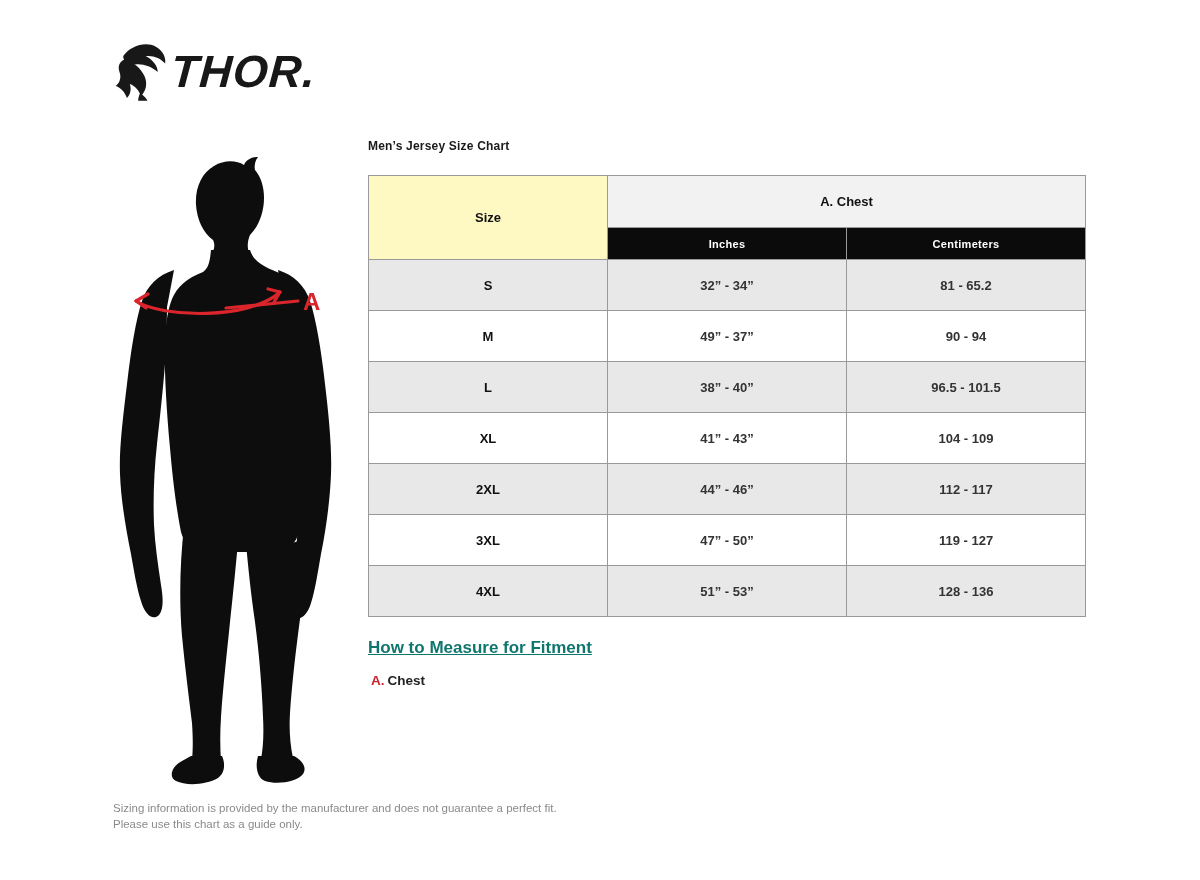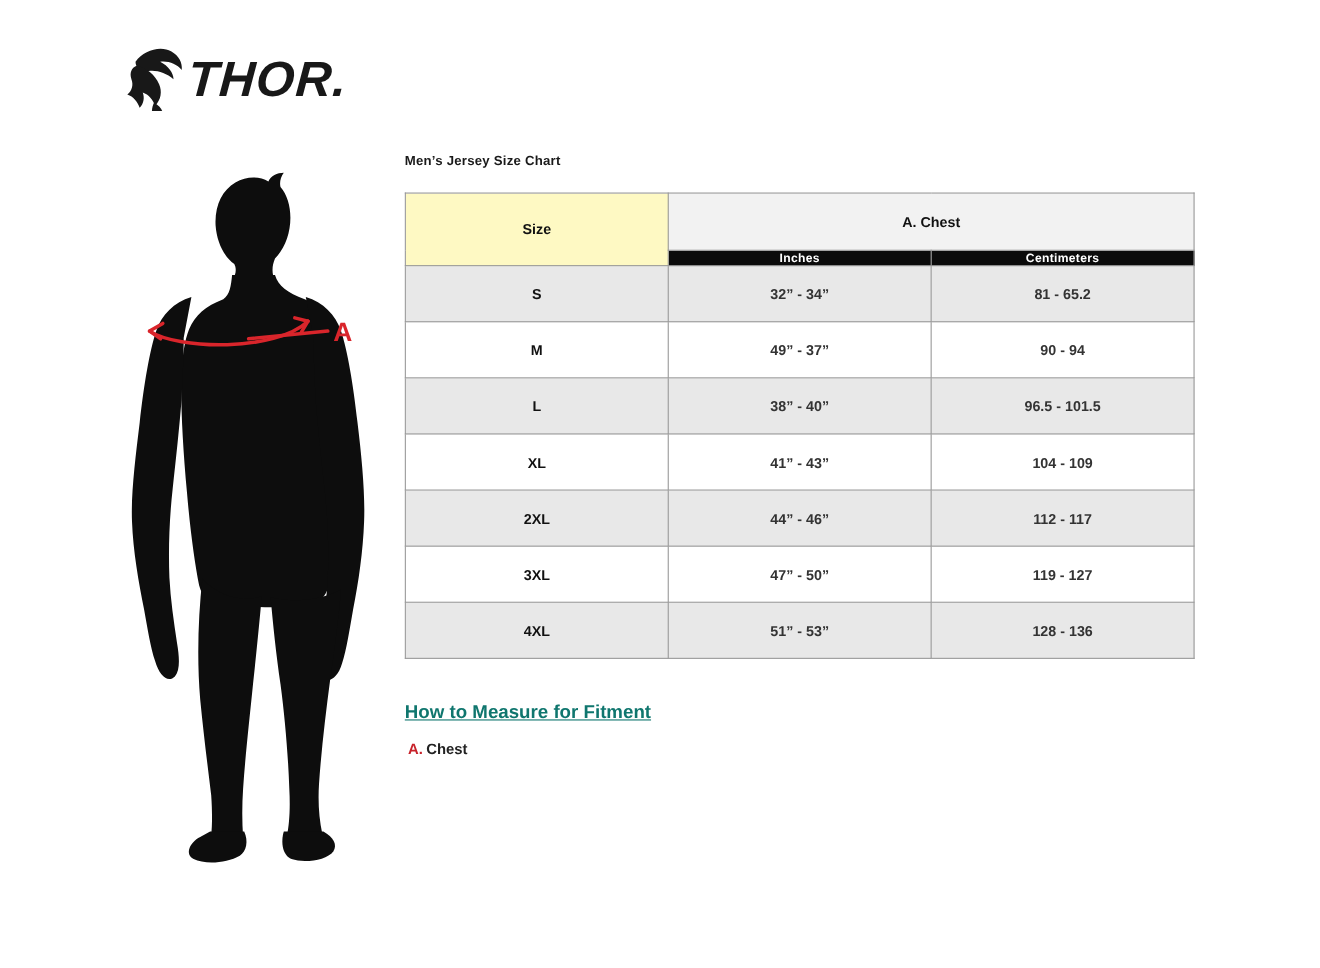--- a/index.html
+++ b/index.html
@@ -25,21 +25,21 @@
   .chart-title { position:absolute; left:368px; top:139px; font-size:12px; font-weight:bold; color:#1a1a1a; letter-spacing:0.2px; }
 
   table.size-table {
     position:absolute; left:368px; top:175px; width:717px;
     border-collapse:collapse; table-layout:fixed;
   }
   .size-table th, .size-table td { border:1px solid #999; text-align:center; vertical-align:middle; padding:0;font-weight:bold; }
   .size-table col { width:239px; }
   th.size-head { background:#fef9c3; font-size:13px; font-weight:bold; color:#111; }
   th.group-head { background:#f2f2f2; font-size:13px; font-weight:bold; color:#111; height:52px; }
-  th.unit-cell { background:#0b0b0b; color:#ffffff; font-size:11px; font-weight:bold; height:14px; letter-spacing:0.3px; }
+  th.unit-cell { background:#0b0b0b; color:#ffffff; font-size:11px; font-weight:bold; height:32px; letter-spacing:0.3px; }
   .size-table tbody td { height:51px; font-size:13px; color:#333; }
   .size-table tbody td.size-col { font-weight:bold; color:#111; }
   .size-table tbody tr:nth-child(odd)  { background:#e8e8e8; }
   .size-table tbody tr:nth-child(even) { background:#ffffff; }
 
   
   .measure-title { position:absolute; left:368px; top:638px; font-size:17px; font-weight:bold; color:#0f766e;text-decoration:underline; }
   .measure-item { position:absolute; left:371px; top:673px; width:360px; }
   .measure-item-head { font-size:13.5px; font-weight:bold; color:#222; }
   .measure-key { color:#c8232b; margin-right:3px; }
@@ -161,14 +161,18 @@
   </table>
 
   <div class="measure-title">How to Measure for Fitment</div>
   <div class="measure-item">
     <div class="measure-item-head">
       <span class="measure-key">A.</span><span>Chest</span>
     </div>
   </div>
 
 
+  <div class="disclaimer">
+    <div>Sizing information is provided by the manufacturer and does not guarantee a perfect fit.</div>
+    <div>Please use this chart as a guide only.</div>
+  </div>
 
 </div>
 
 </body></html>

